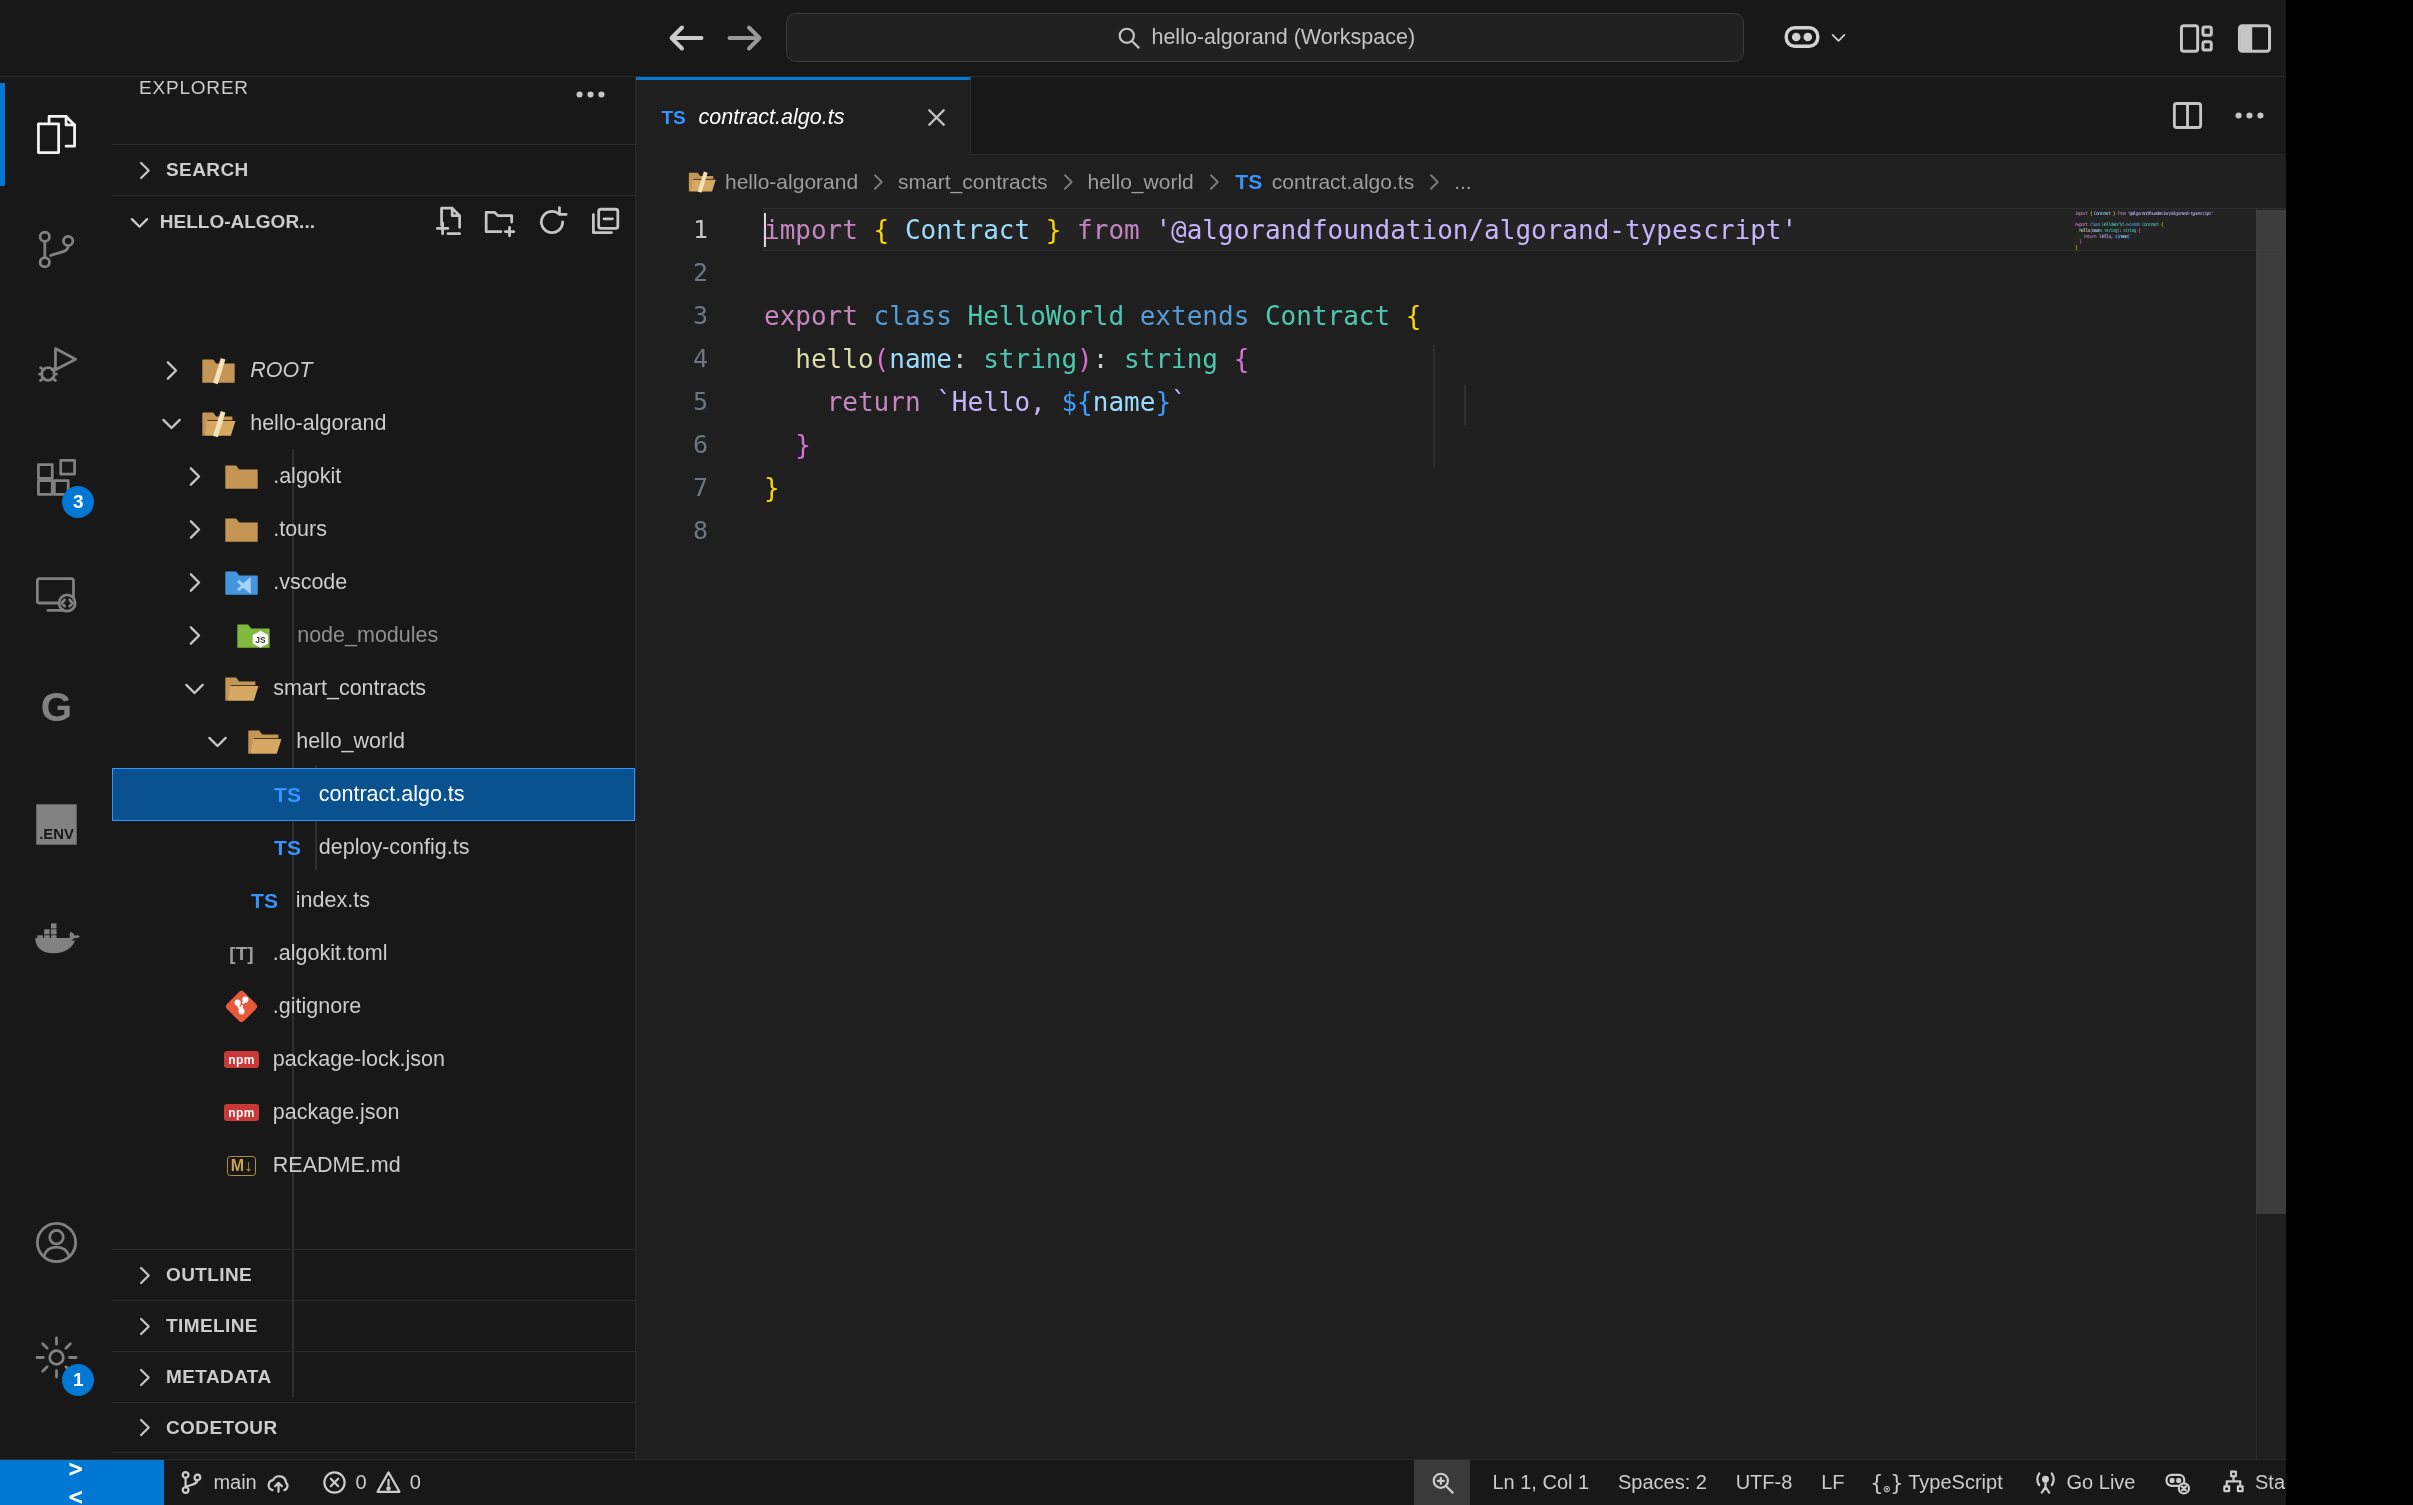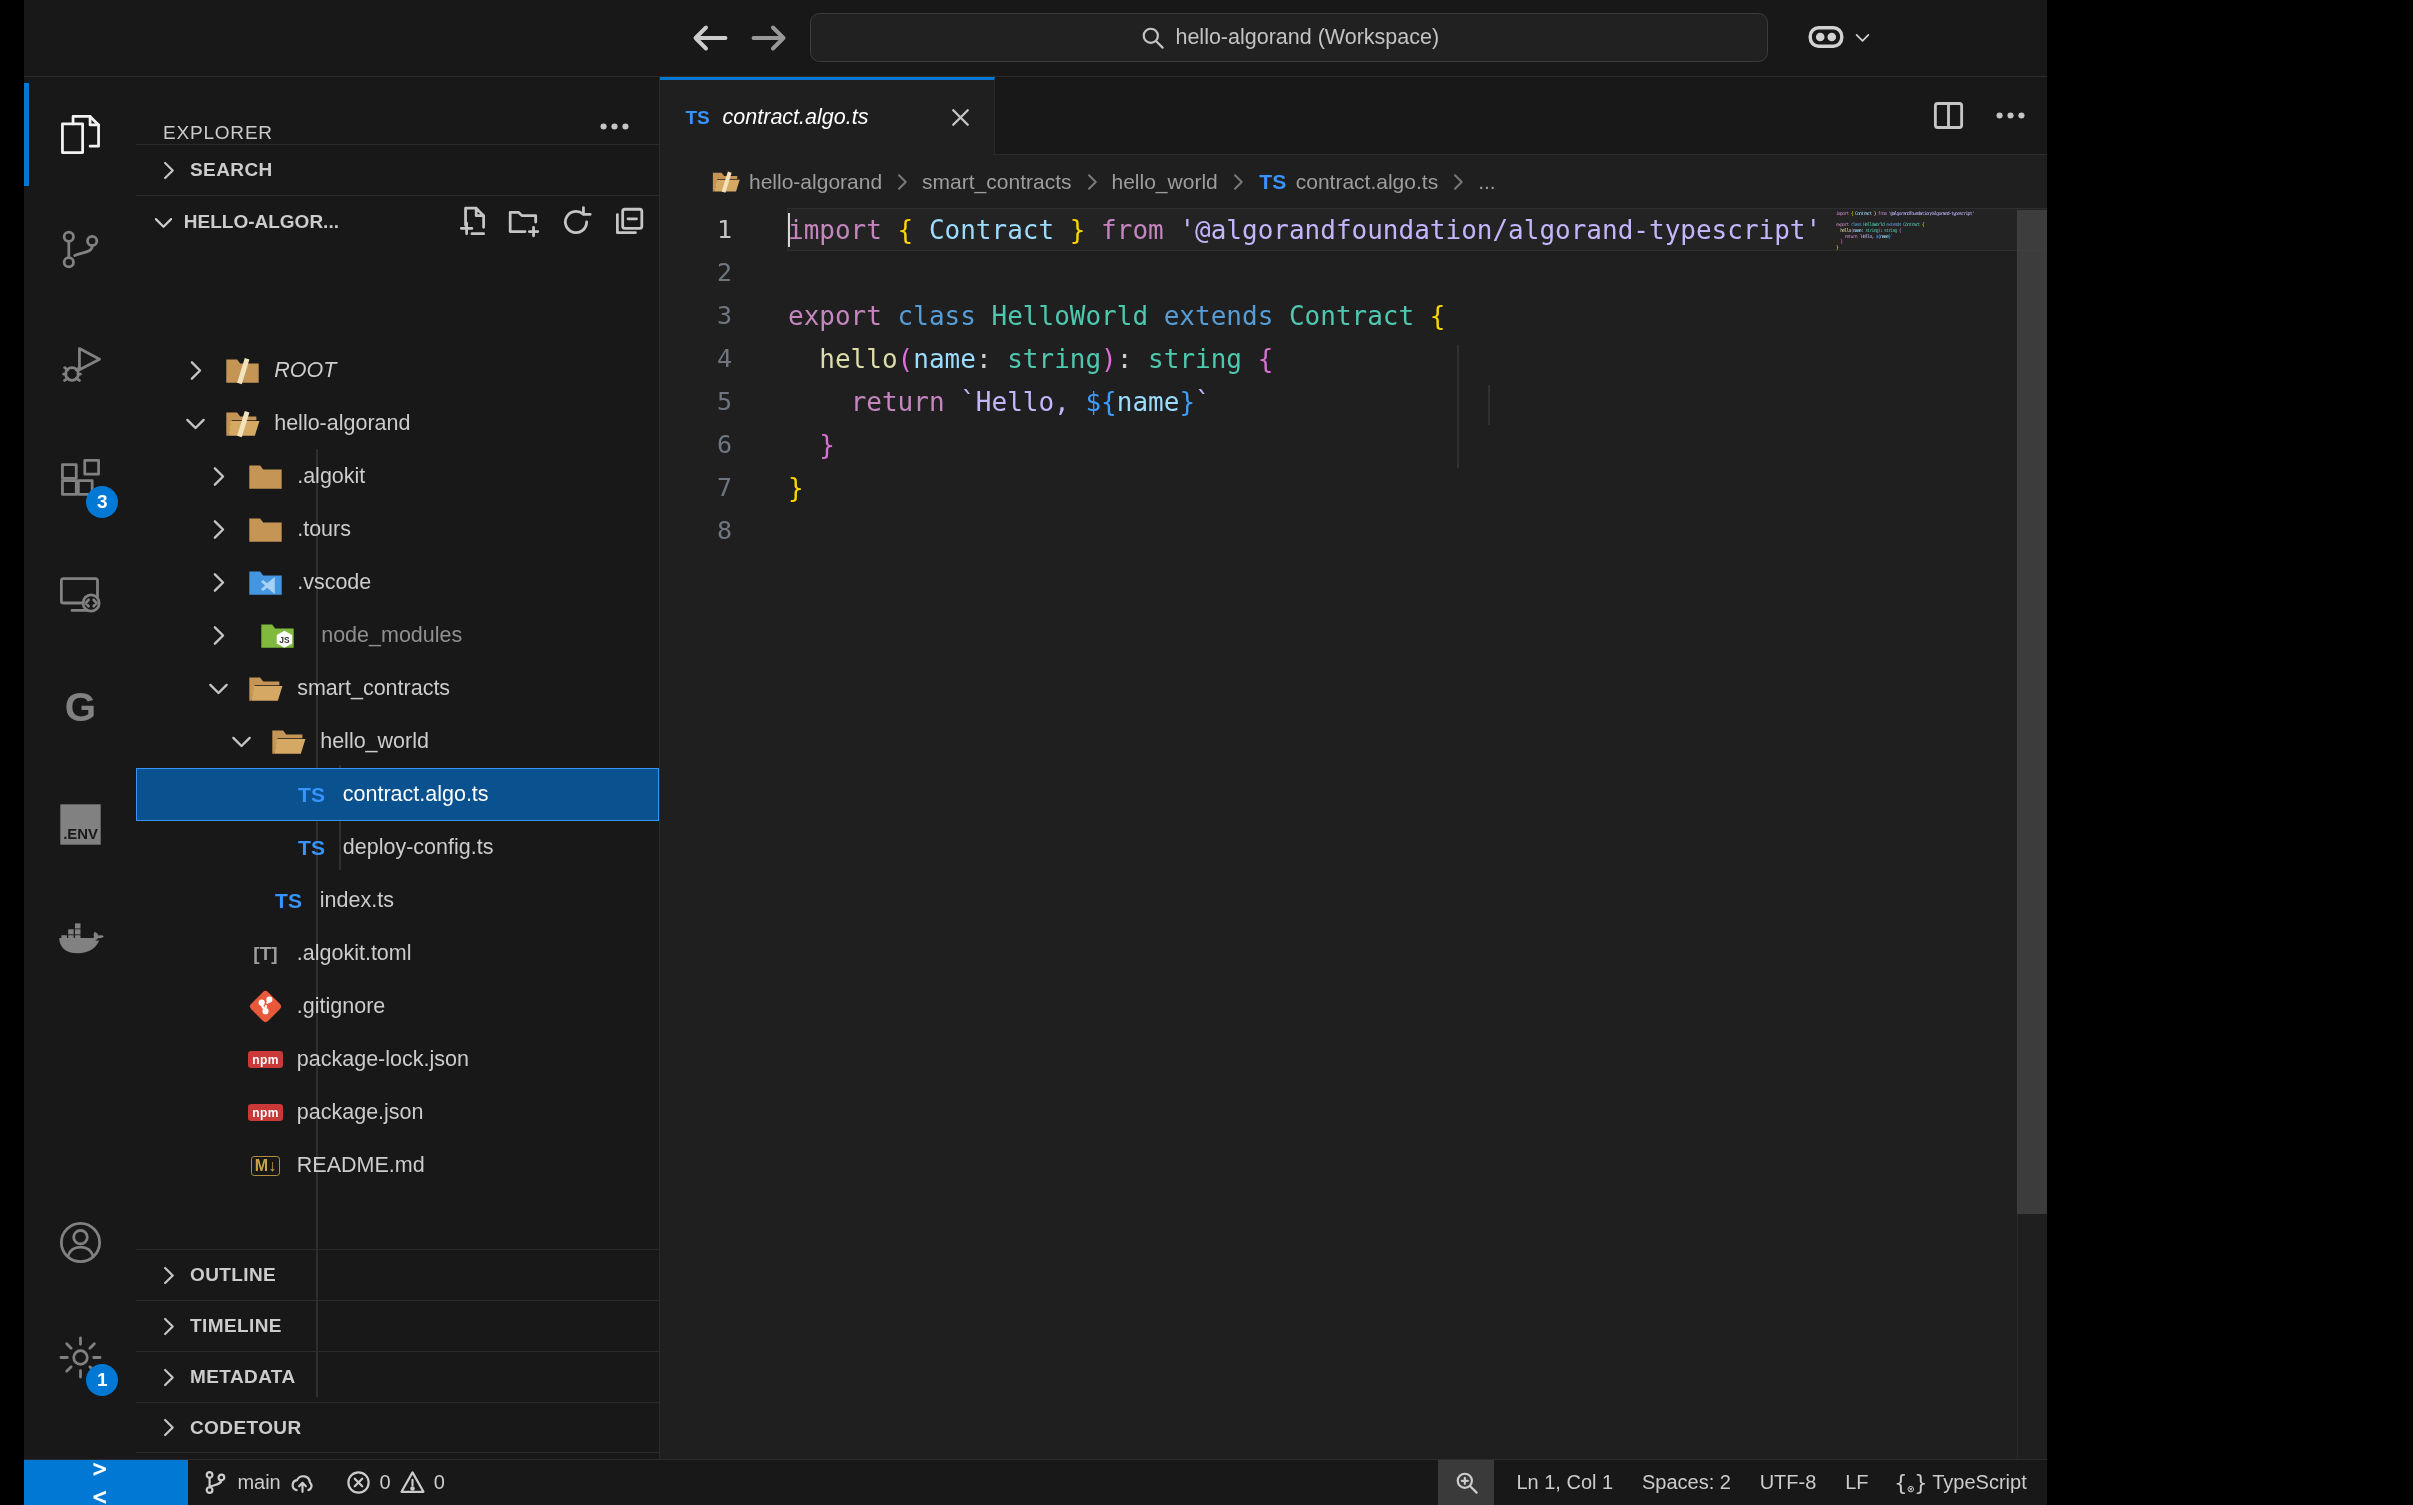--- a/index.html
+++ b/index.html
@@ -1,19 +1,19 @@
 <!DOCTYPE html>
 <html style="font-size:12.8px"><head>
 <meta charset="utf-8">
 <style>
   * { margin:0; padding:0; box-sizing:border-box; }
   html,body { background:#000; }
   #app {
-    position:relative; width:2023px; height:1505px; overflow:hidden;
-    background:#1f1f1f; font-family:"Liberation Sans", sans-serif; color:#cccccc;margin-left:24px;
+    position:relative; width:2286px; height:1505px; overflow:hidden;
+    background:#1f1f1f; font-family:"Liberation Sans", sans-serif; color:#cccccc;
   }
   svg { display:block; }
   .ic { display:inline-flex; align-items:center; justify-content:center; }
 
   
   #titlebar { position:absolute; left:0; top:0; width:2413px; height:77px;
     background:#181818; border-bottom:1.6px solid #2b2b2b; }
   .nav-arrow { position:absolute; top:14.4px; width:48px; height:48px; color:#cccccc; }
   .nav-arrow.fwd { color:#989898; }
   #cmd-center { position:absolute; left:786px; top:12.8px; width:958px; height:49px;
@@ -29,21 +29,21 @@
   .ab-item.active { color:#f2f2f2; }
   .ab-item.active::before { content:""; position:absolute; left:0; top:6.4px; bottom:6.4px; width:4.8px; background:#0078d4; }
   .ab-badge { position:absolute; right:17.6px; bottom:19px; min-width:32px; height:32px; padding:0 4.8px;
     background:#0078d4; color:#fff; border-radius:16px; font-size:19px; font-weight:700;
     display:flex; align-items:center; justify-content:center; }
   #actbar-bottom { position:absolute; left:0; bottom:46px; }
 
   
   #sidebar { position:absolute; left:112px; top:77px; width:524px; height:1384px;
     background:#181818; border-right:1.6px solid #2b2b2b; }
-  #sb-title { height:67px; display:flex; align-items:flex-end; padding:0 27px; font-size:19px; color:#cccccc; letter-spacing:0.8px; }
+  #sb-title { height:67px; display:flex; align-items:flex-start; padding:0 27px; font-size:19px; color:#cccccc; letter-spacing:0.8px; }
   #sb-title .ic { margin-left:auto; width:35px; height:35px; color:#c5c5c5; }
   .sect { height:51px; display:flex; align-items:center; gap:8px; padding:0 0 0 19px;
     border-top:1.6px solid #2b2b2b; font-size:19px; font-weight:700; letter-spacing:0.4px; color:#cccccc; cursor:pointer; }
   .sect .ic { width:27px; height:27px; color:#c5c5c5; }
   #proj-head { height:53px; display:flex; align-items:center; gap:6.4px; padding-left:14.4px;
     border-top:1.6px solid #2b2b2b; font-size:19px; font-weight:700; color:#cccccc; }
   #proj-head .ic.chev { width:27px; height:27px; }
   #proj-actions { margin-left:auto; margin-right:14.4px; display:flex; gap:17.6px; }
   #proj-actions .ic { width:34px; height:34px; color:#c5c5c5; cursor:pointer; }
 

